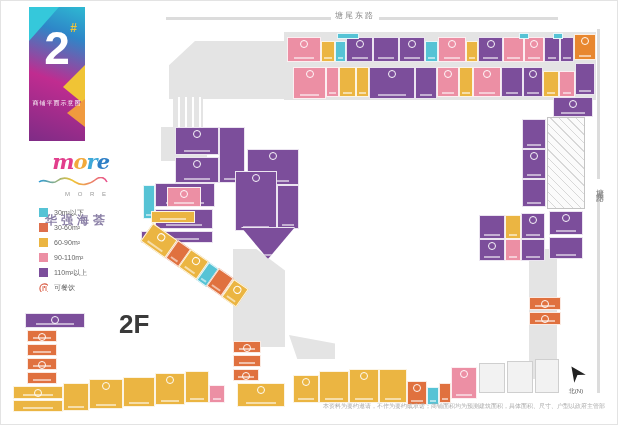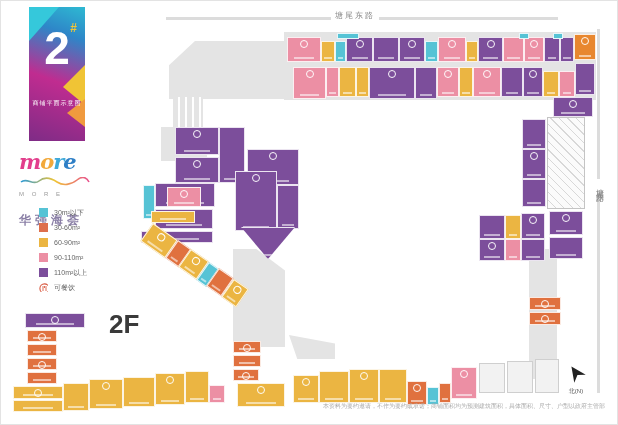--- a/index.html
+++ b/index.html
@@ -16,42 +16,42 @@
                 clip-path:polygon(100% 0,100% 100%,0 50%);}
   .wedge-cyan{left:0;top:0;width:30px;height:34px;background:#35C8DB;
               clip-path:polygon(0 0,100% 0,0 100%);}
   .banner-number{position:absolute;left:0;top:18px;width:100%;text-align:center;
                  color:#fff;font-size:46px;font-weight:bold;line-height:1;}
   .banner-hash{position:absolute;right:8px;top:14px;color:#F2C535;font-size:12px;font-weight:bold;}
   .banner-subtitle{position:absolute;left:0;top:92px;width:100%;text-align:center;
                    color:#fff;font-size:6px;letter-spacing:1px;}
 
   
-  .logo{position:absolute;left:18px;top:150px;width:100px;text-align:left;}
+  .logo{position:absolute;left:8px;top:150px;width:100px;text-align:right;}
   .brand{font-family:"DejaVu Serif",serif;font-style:italic;font-weight:bold;
          font-size:21px;line-height:1;letter-spacing:-1px;}
   .logo-sub{font-size:6px;color:#9a9a9a;letter-spacing:3px;margin-top:1px;}
   .logo-cn{font-size:12px;color:#8A7FA6;font-weight:bold;letter-spacing:4px;margin-top:15px;}
 
   
   .legend{position:absolute;left:38px;top:204px;}
   .legend-row{display:flex;align-items:center;height:15px;}
   .legend-swatch{width:9px;height:9px;margin-right:6px;flex:0 0 auto;}
   .legend-label{font-size:7px;color:#666;white-space:nowrap;}
 
   
   .road-line-top{position:absolute;left:165px;top:16px;width:392px;height:3px;background:#DCDCDC;}
   .road-label-top{position:absolute;left:330px;top:9px;background:#fff;padding:0 4px;
                   font-size:8px;color:#8a8a8a;letter-spacing:2px;}
   .road-line-right{position:absolute;left:596px;top:28px;width:3px;height:364px;background:#DCDCDC;}
   .road-label-right{position:absolute;left:592px;top:178px;background:#fff;padding:3px 0;
                     font-size:8px;color:#8a8a8a;writing-mode:vertical-rl;letter-spacing:2px;}
   .floor-label{position:absolute;color:#3a3a3a;font-weight:bold;}
   .floor-1f{left:362px;top:176px;font-size:30px;}
-  .floor-2f{left:108px;top:308px;font-size:26px;}
+  .floor-2f{left:118px;top:308px;font-size:26px;}
   .compass{position:absolute;left:560px;top:362px;width:30px;text-align:center;}
   .compass-label{font-size:6px;color:#555;margin-top:0px;}
   .disclaimer{position:absolute;left:322px;top:402px;width:282px;font-size:6px;line-height:7px;
               color:#ABABAB;white-space:nowrap;overflow:hidden;}
 
   
   .plan{position:absolute;left:0;top:0;width:618px;height:425px;}
   .gray{position:absolute;background:#E4E4E4;}
   .gray.stairs{background:repeating-linear-gradient(90deg,#E4E4E4 0 5px,#ffffff 5px 7px);}
   .gray.hatch{background-color:#FBFBFB;

